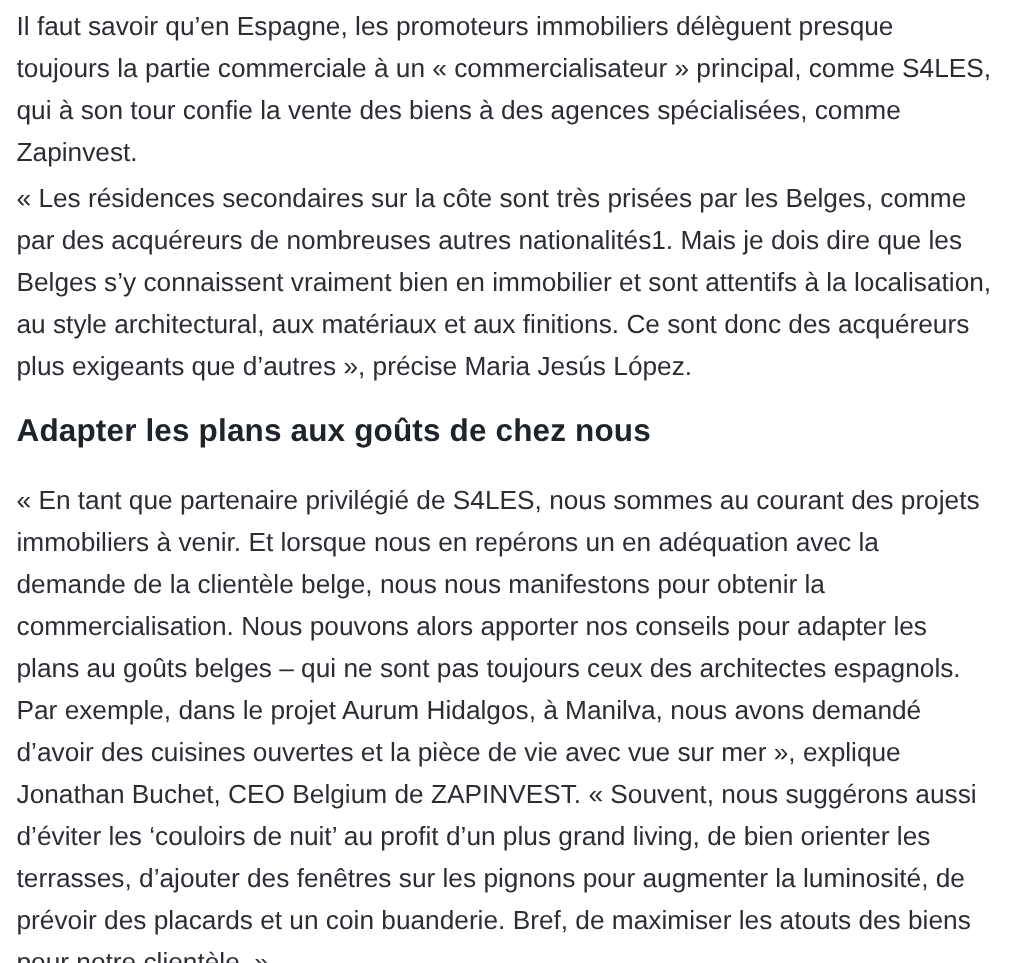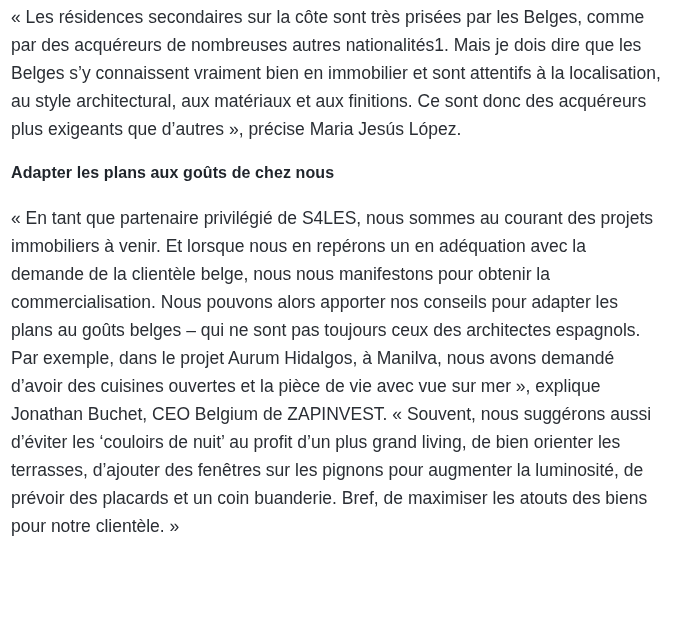--- a/index.html
+++ b/index.html
@@ -23,30 +23,31 @@
     font-weight: 400;
     text-align: left;
   }
   .article p {
     margin: 0 0 3px 0;
     padding: 0;
   }
   .article h2 {
     margin: 15px 0 16px 0;
     padding: 0;
-    font-size: 16px;
+    font-size: 21px;
     line-height: 30px;
     font-weight: 700;
     color: #1f242b;
     letter-spacing: 0.1px;
   }
 </style>
 </head>
 <body>
 
 <div class="article">
+  <p>Il faut savoir qu’en Espagne, les promoteurs immobiliers délèguent presque toujours la partie commerciale à un « commercialisateur » principal, comme S4LES, qui à son tour confie la vente des biens à des agences spécialisées, comme Zapinvest.</p>
 
   <p>« Les résidences secondaires sur la côte sont très prisées par les Belges, comme par des acquéreurs de nombreuses autres nationalités1. Mais je dois dire que les Belges s’y connaissent vraiment bien en immobilier et sont attentifs à la localisation, au style architectural, aux matériaux et aux finitions. Ce sont donc des acquéreurs plus exigeants que d’autres », précise Maria Jesús López.</p>
 
   <h2>Adapter les plans aux goûts de chez nous</h2>
 
   <p>« En tant que partenaire privilégié de S4LES, nous sommes au courant des projets immobiliers à venir. Et lorsque nous en repérons un en adéquation avec la demande de la clientèle belge, nous nous manifestons pour obtenir la commercialisation. Nous pouvons alors apporter nos conseils pour adapter les plans au goûts belges – qui ne sont pas toujours ceux des architectes espagnols. Par exemple, dans le projet Aurum Hidalgos, à Manilva, nous avons demandé d’avoir des cuisines ouvertes et la pièce de vie avec vue sur mer », explique Jonathan Buchet, CEO Belgium de ZAPINVEST. « Souvent, nous suggérons aussi d’éviter les ‘couloirs de nuit’ au profit d’un plus grand living, de bien orienter les terrasses, d’ajouter des fenêtres sur les pignons pour augmenter la luminosité, de prévoir des placards et un coin buanderie. Bref, de maximiser les atouts des biens pour notre clientèle. »</p>
 </div>
 
 </body></html>

